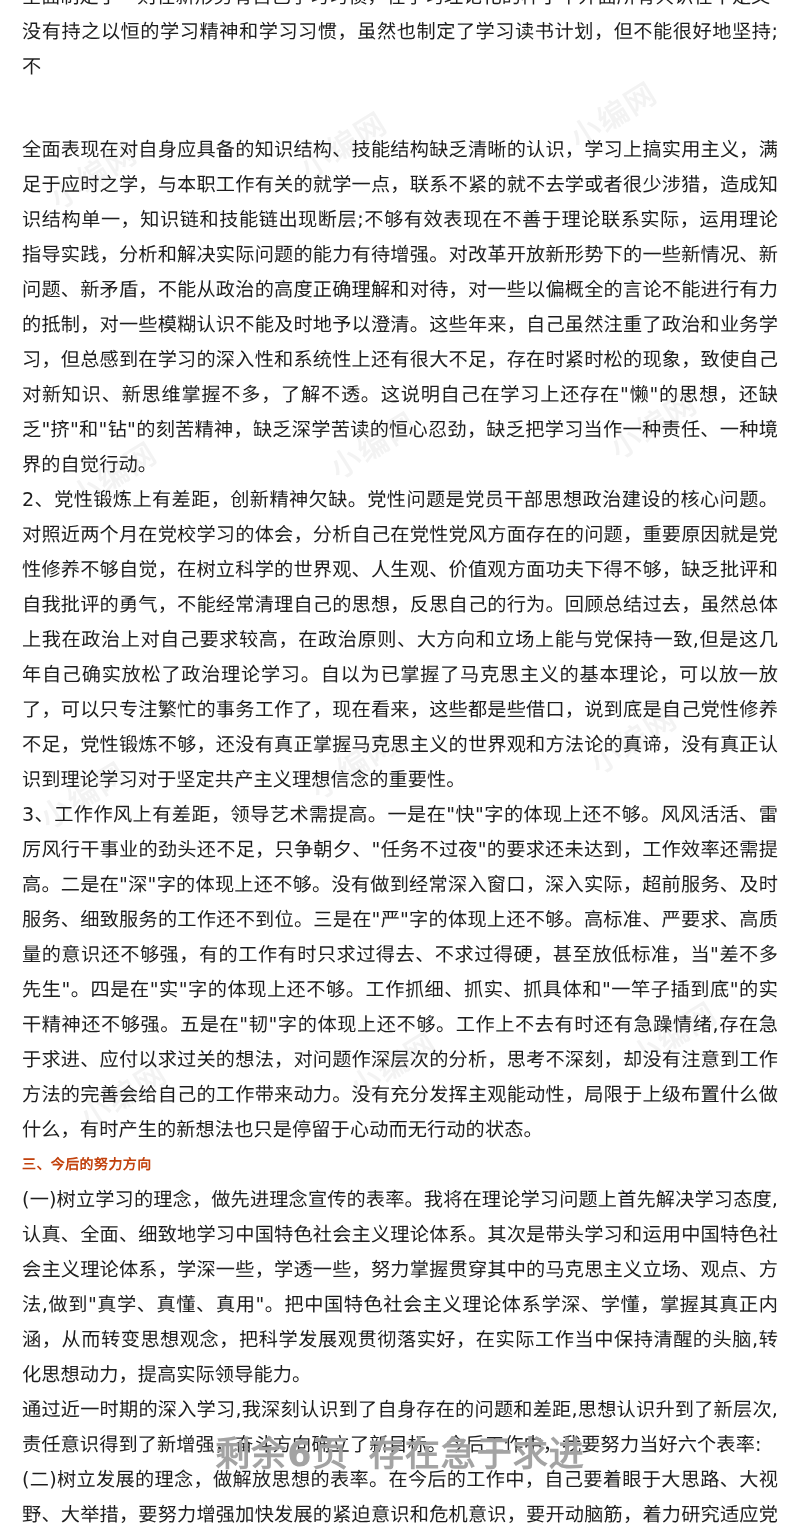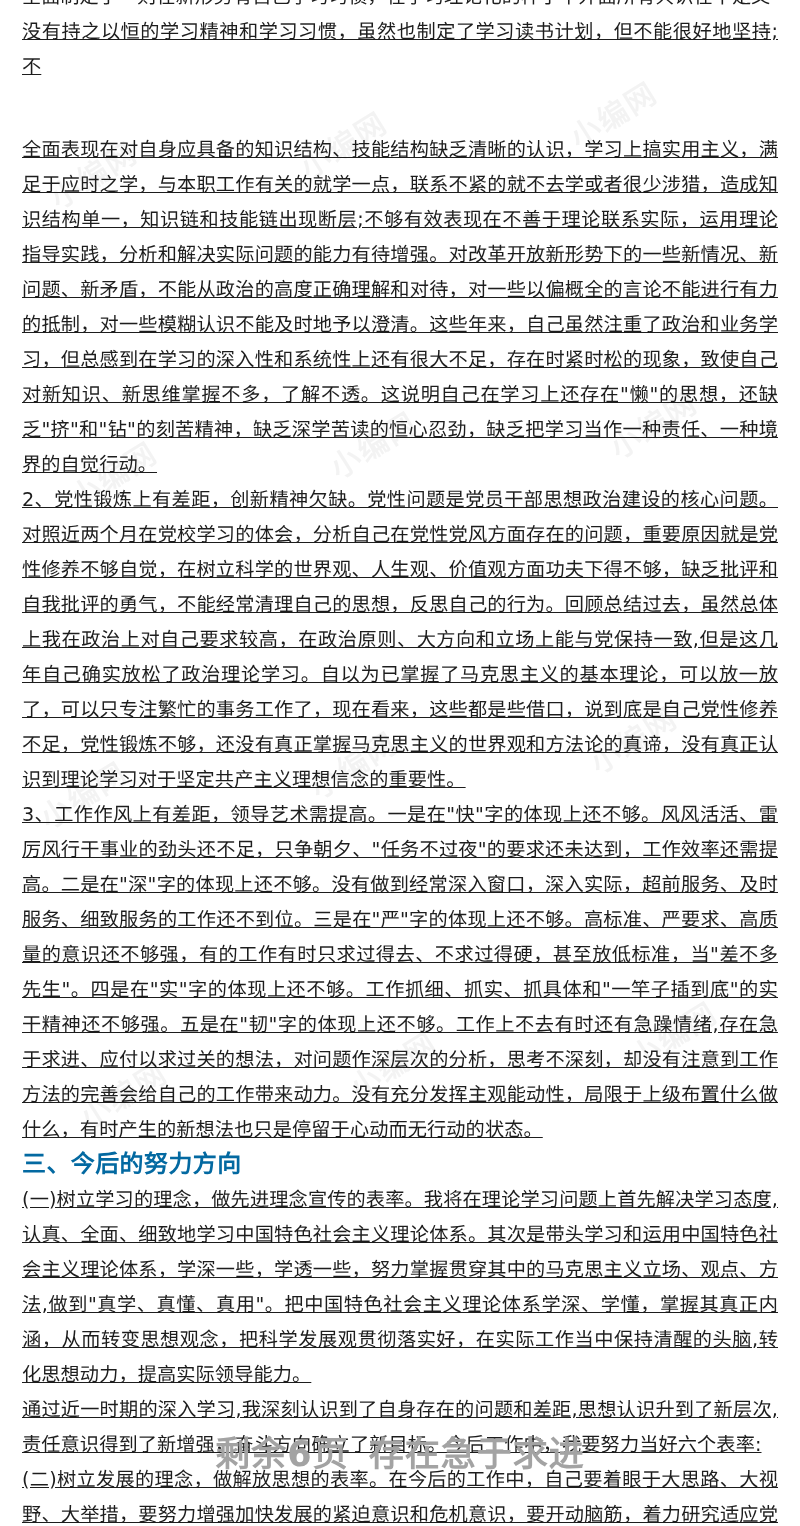--- a/index.html
+++ b/index.html
@@ -51,31 +51,30 @@
   }
   .para {
     margin: 0;
     font-size: 19.2px;
     line-height: 35px;
     color: #1d1d1d;
     text-align: justify;
     text-justify: inter-ideograph;
     letter-spacing: 0.1px;
     word-break: break-all;
-    text-decoration: underline;
   }
   .gap-block {
     height: 48px;
   }
   .heading {
     margin: 0;
-    font-size: 24px;
+    font-size: 14px;
     line-height: 35px;
     font-weight: 700;
-    color: #0369a1;
+    color: #c2410c;
     letter-spacing: 0.4px;
   }
 
   
   .cut-line-wrap {
     position: relative;
     height: 14px;
     overflow: hidden;
   }
   .cut-line {

